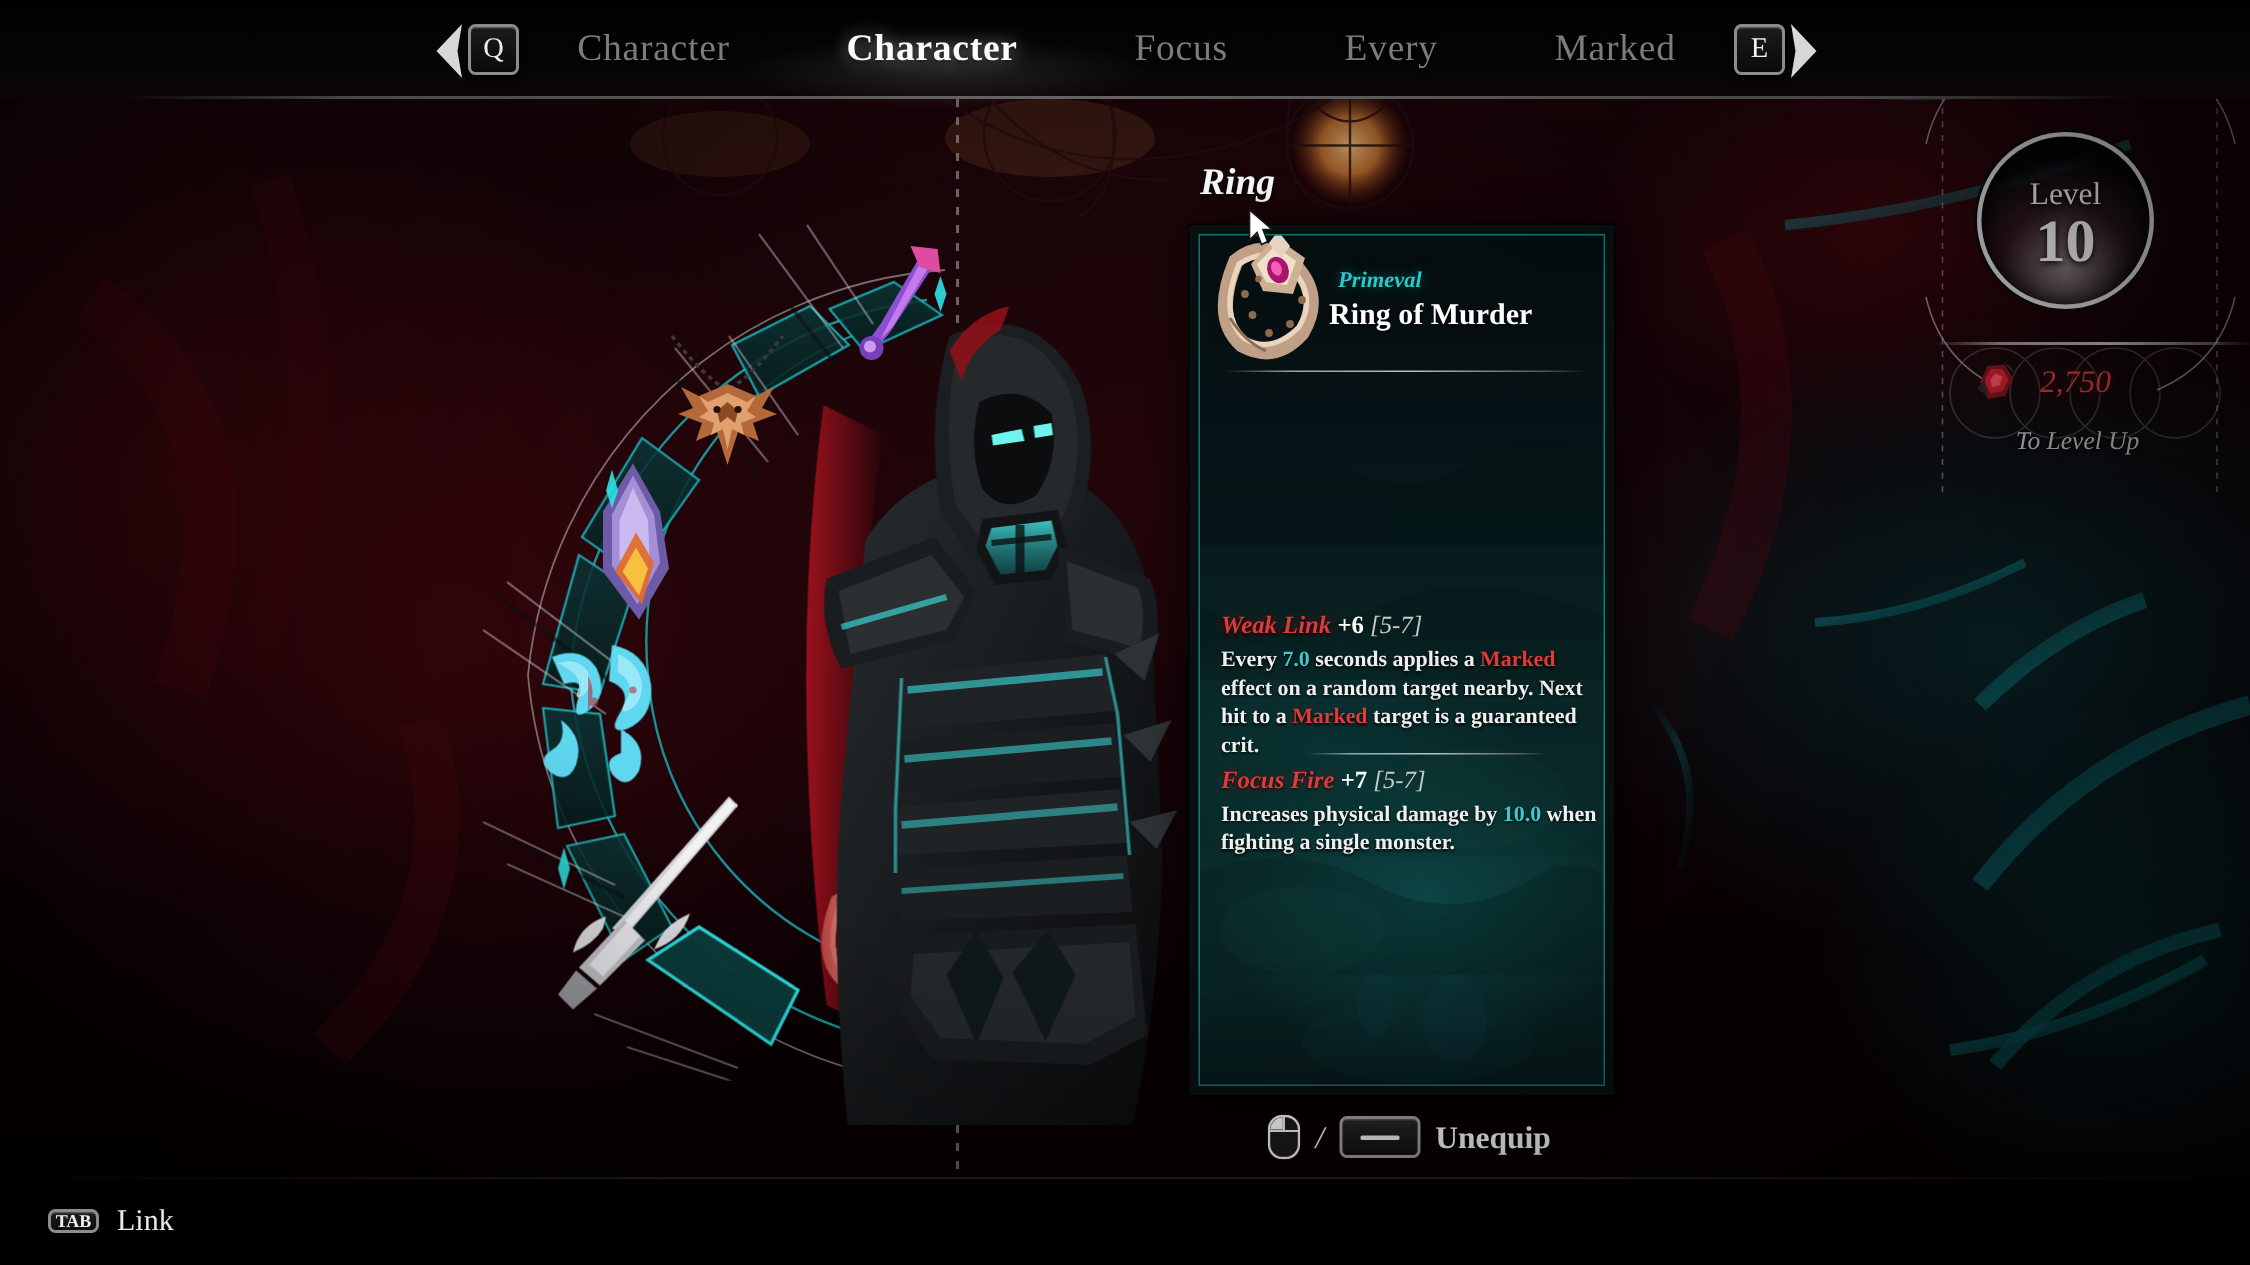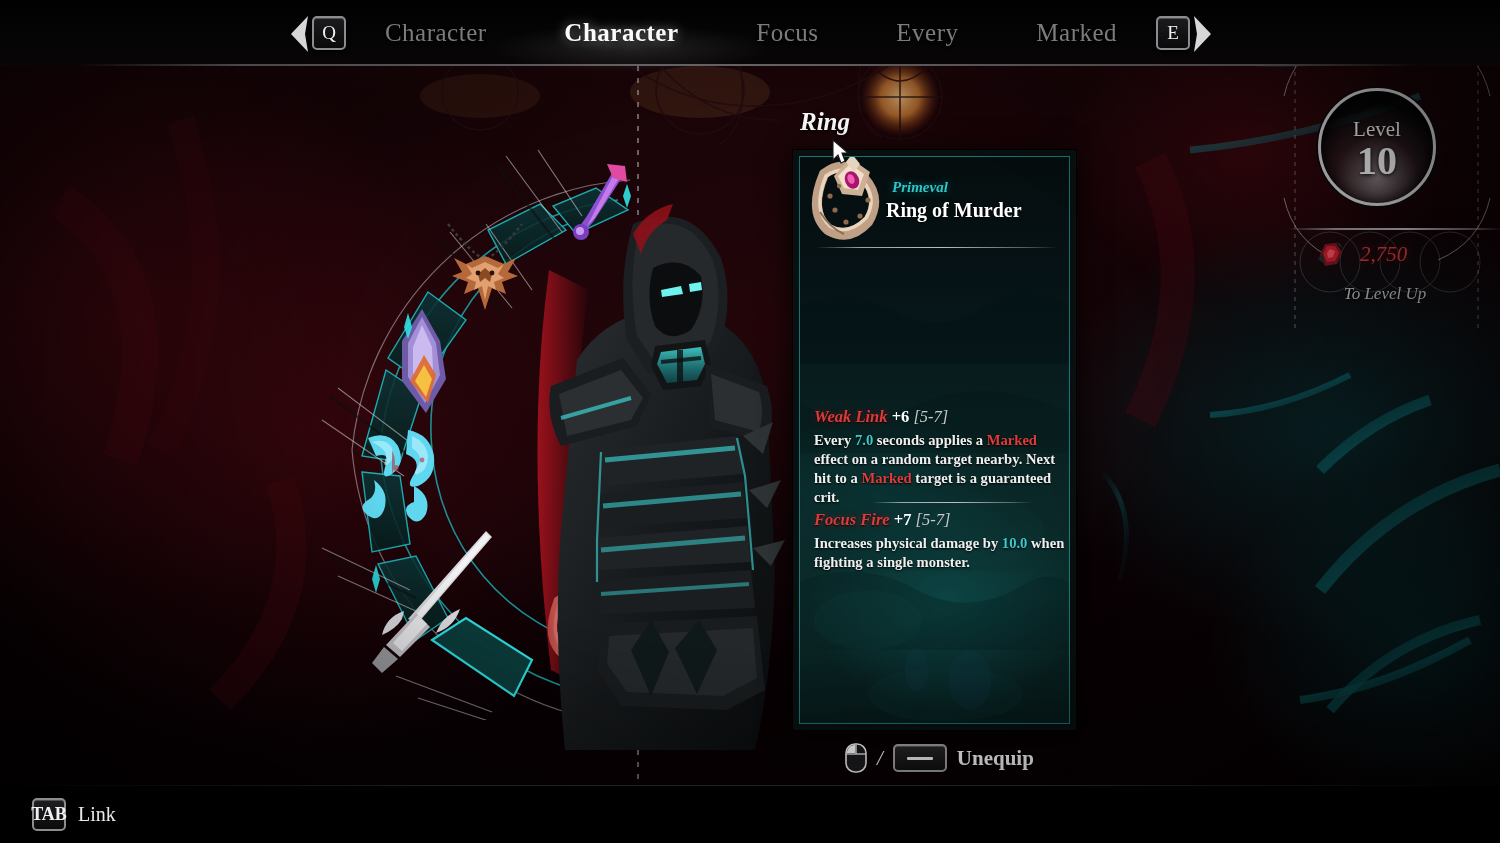--- a/index.html
+++ b/index.html
@@ -242,24 +242,24 @@
     position: absolute; left: 0; bottom: 0; width: 1500px; height: 58px;
     background: #000000; z-index: 45;
     display: flex; align-items: center;
   }
   .bottombar-rule {
     position: absolute; left: 0; top: 0; width: 1500px; height: 1px;
     background: linear-gradient(90deg, rgba(60,60,65,0), rgba(90,90,95,.35) 30%, rgba(90,90,95,.35) 70%, rgba(60,60,65,0));
   }
   .bb-prompt { display: flex; align-items: center; gap: 12px; margin-left: 32px; }
   .keycap-tab {
-    width: 34px; height: 33px; border-radius: 5px;
+    width: 34px; height: 16px; border-radius: 5px;
     border: 2px solid #8c8c90;
     background: linear-gradient(180deg,#1e1e20,#0b0b0c);
-    color: #f0f0f0; font-size: 18px; font-weight: bold; font-family: "Liberation Serif", serif;
+    color: #f0f0f0; font-size: 12px; font-weight: bold; font-family: "Liberation Serif", serif;
     display: flex; align-items: center; justify-content: center;
     box-shadow: 0 1px 0 rgba(255,255,255,.22) inset;
   }
   .bb-label { font-family: "Liberation Serif", serif; font-size: 20px; color: #eaeaea; }
 
   .vignette {
     position: absolute; left:0; top:0; width:1500px; height:843px; pointer-events:none; z-index: 38;
     background: radial-gradient(ellipse 900px 600px at 50% 45%, rgba(0,0,0,0) 45%, rgba(0,0,0,.55) 100%);
   }
 </style>

